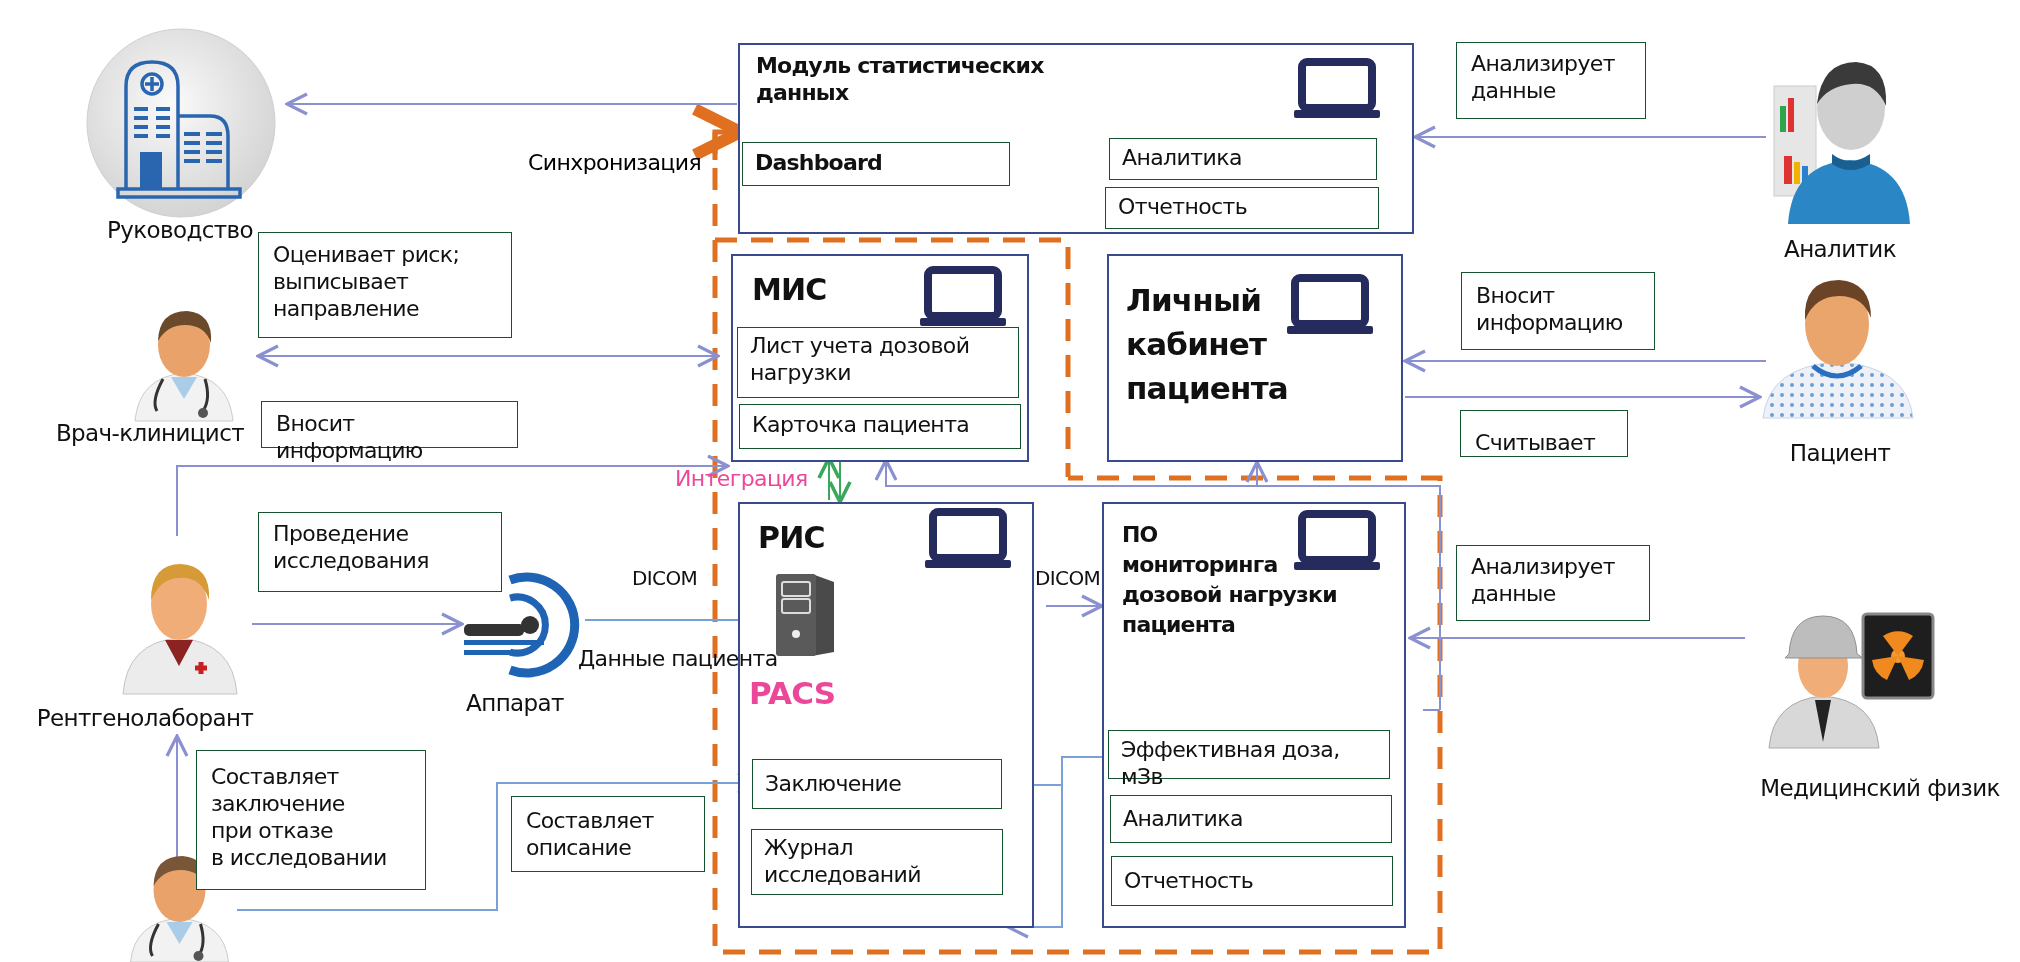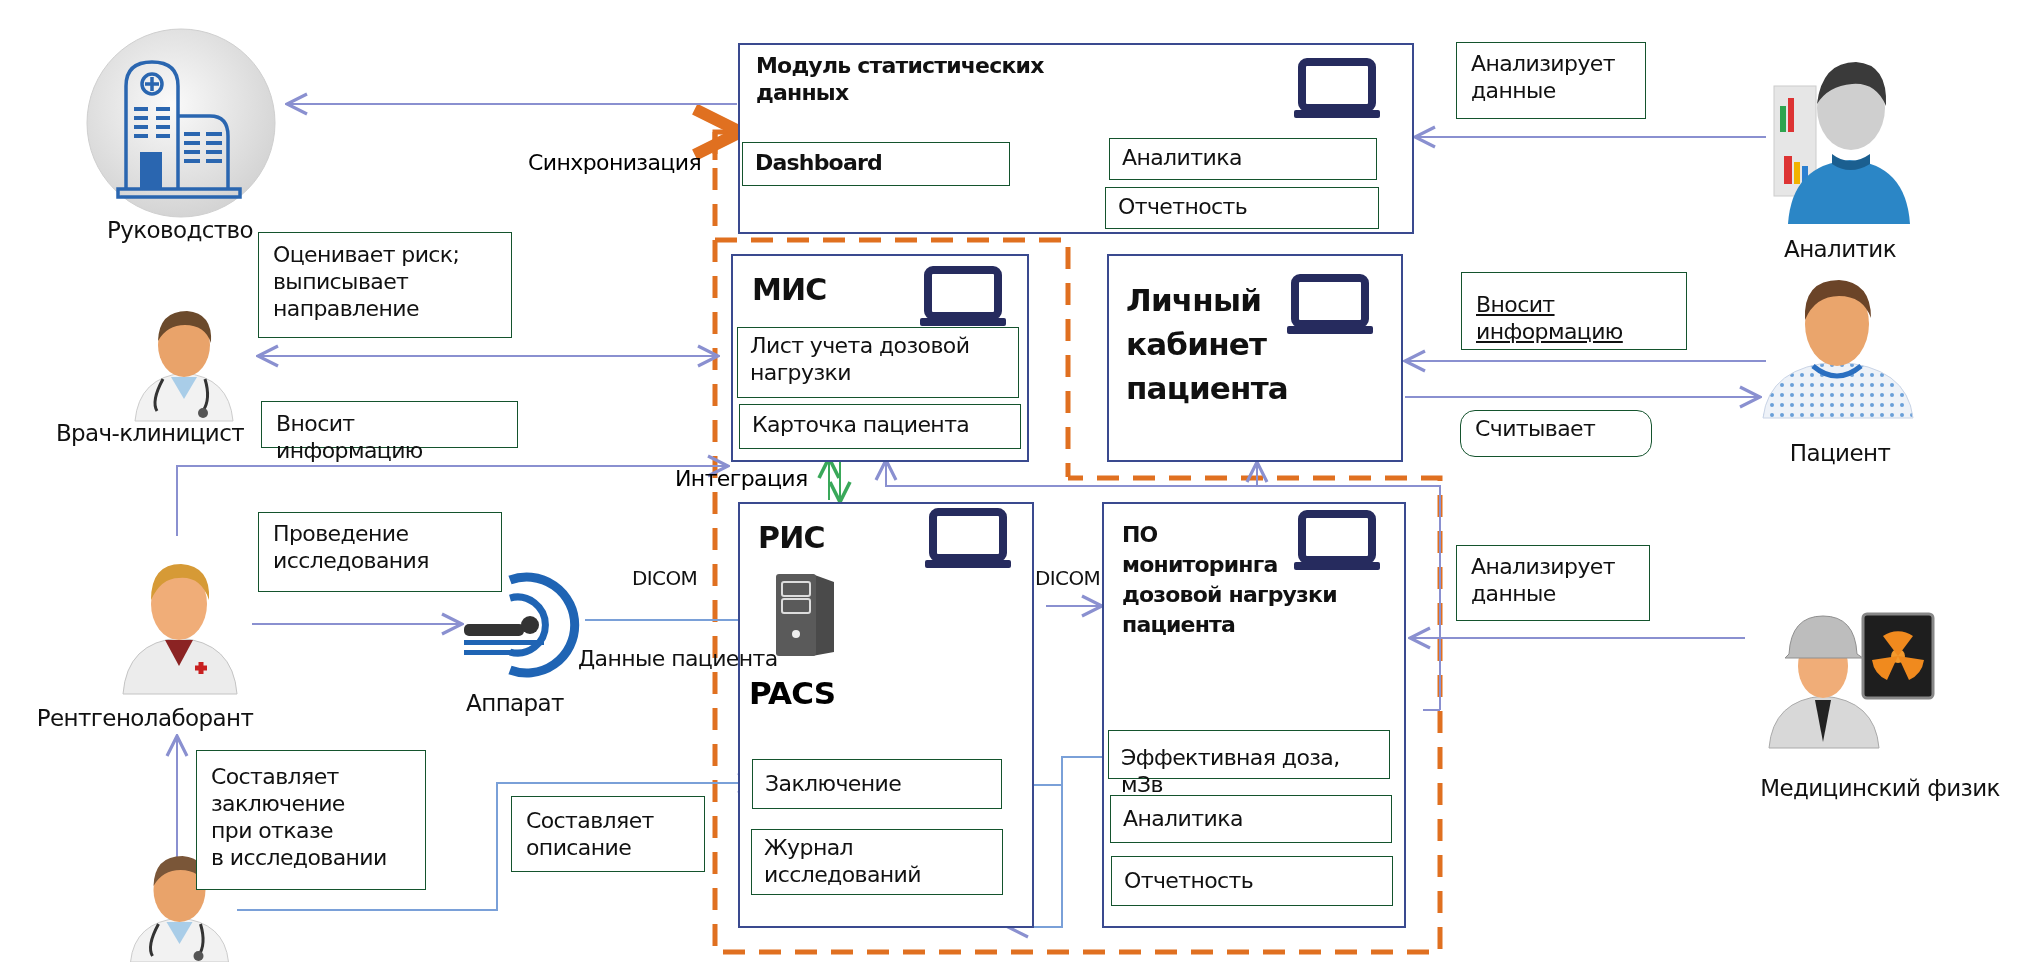--- a/index.html
+++ b/index.html
@@ -6,21 +6,21 @@
   body { width: 2020px; height: 962px; position: relative; overflow: hidden;
          font-family: "DejaVu Sans", "Liberation Sans", sans-serif; color: #111; }
   .abs { position: absolute; }
   .box { position: absolute; border: 2px solid #3a4a8f; background: #fff; box-sizing: border-box; }
   .lbl { position: absolute; box-sizing: border-box; font-size: 22px; line-height: 27px; padding: 6px 12px; white-space: pre-line; letter-spacing: -0.6px; }
   .sub { position: absolute; border: 1px solid #14532d; box-sizing: border-box; font-size: 22px; line-height: 27px; padding: 4px 12px; white-space: pre-line; background: #fff; letter-spacing: -0.6px; }
   .title { font-weight: bold; letter-spacing: -0.8px; }
   .actor-name { position: absolute; font-size: 23px; text-align: center; letter-spacing: -0.6px; white-space: nowrap; }
   .laptop { position: absolute; width: 90px; height: 62px; }
   svg.overlay { position: absolute; left: 0; top: 0; width: 2020px; height: 962px; pointer-events: none; }
-  .green { color: #000000; }
+  .green { color: #ec4899; }
   .orange { color: #000000; }
 </style>
 </head>
 <body>
 
 <svg class="overlay" viewBox="0 0 2020 962">
   <defs>
     <marker id="arr" viewBox="0 0 12 12" refX="11" refY="6" markerWidth="12" markerHeight="12" orient="auto-start-reverse">
       <path d="M1,1 L11,6 L1,11" fill="none" stroke="#8a90d0" stroke-width="1.6"></path>
     </marker>
@@ -251,33 +251,33 @@
 
 <div class="box" style="left:1102px; top:502px; width:304px; height:426px;"></div>
 <div class="lbl title" style="left:1110px; top:514px; font-size:22px; line-height:30px;">ПО
 мониторинга
 дозовой нагрузки
 пациента</div>
 <svg class="laptop" style="left:1292px; top:510px;" viewBox="0 0 90 62">
     <rect x="10" y="4" width="70" height="46" rx="5" fill="none" stroke="#262b5e" stroke-width="8"></rect>
     <rect x="2" y="52" width="86" height="8" rx="2" fill="#262b5e"></rect>
   </svg>
-<div class="sub" style="left:1108px; top:730px; width:282px; height:49px; padding-top:13px;">Эффективная доза, мЗв</div>
+<div class="sub" style="left:1108px; top:730px; width:282px; height:49px; padding-top:5px;">Эффективная доза, мЗв</div>
 <div class="sub" style="left:1110px; top:795px; width:282px; height:48px; padding-top:9px;">Аналитика</div>
 <div class="sub" style="left:1111px; top:856px; width:282px; height:50px; padding-top:10px;">Отчетность</div>
 
 <div class="sub" style="left:1456px; top:42px; width:190px; height:77px; padding:7px 14px;">Анализирует
 данные</div>
 <div class="sub" style="left:258px; top:232px; width:254px; height:106px; padding:8px 14px;">Оценивает риск;
 выписывает
 направление</div>
 <div class="sub" style="left:261px; top:401px; width:257px; height:47px; padding:8px 14px;">Вносит информацию</div>
-<div class="sub" style="left:1461px; top:272px; width:226px; height:78px; padding:18px 14px;text-decoration:underline;">Вносит
+<div class="sub" style="left:1461px; top:272px; width:194px; height:78px; padding:9px 14px;">Вносит
 информацию</div>
-<div class="sub" style="left:1460px; top:410px; width:192px; height:47px; padding:4px 14px;border-radius:15px;">Считывает</div>
+<div class="sub" style="left:1460px; top:410px; width:168px; height:47px; padding:18px 14px;">Считывает</div>
 <div class="sub" style="left:258px; top:512px; width:244px; height:80px; padding:7px 14px;">Проведение
 исследования</div>
 <div class="sub" style="left:196px; top:750px; width:230px; height:140px; padding:12px 14px;">Составляет
 заключение
 при отказе
 в исследовании</div>
 <div class="sub" style="left:511px; top:796px; width:194px; height:76px; padding:10px 14px;">Составляет
 описание</div>
 <div class="sub" style="left:1456px; top:545px; width:194px; height:76px; padding:7px 14px;">Анализирует
 данные</div>

